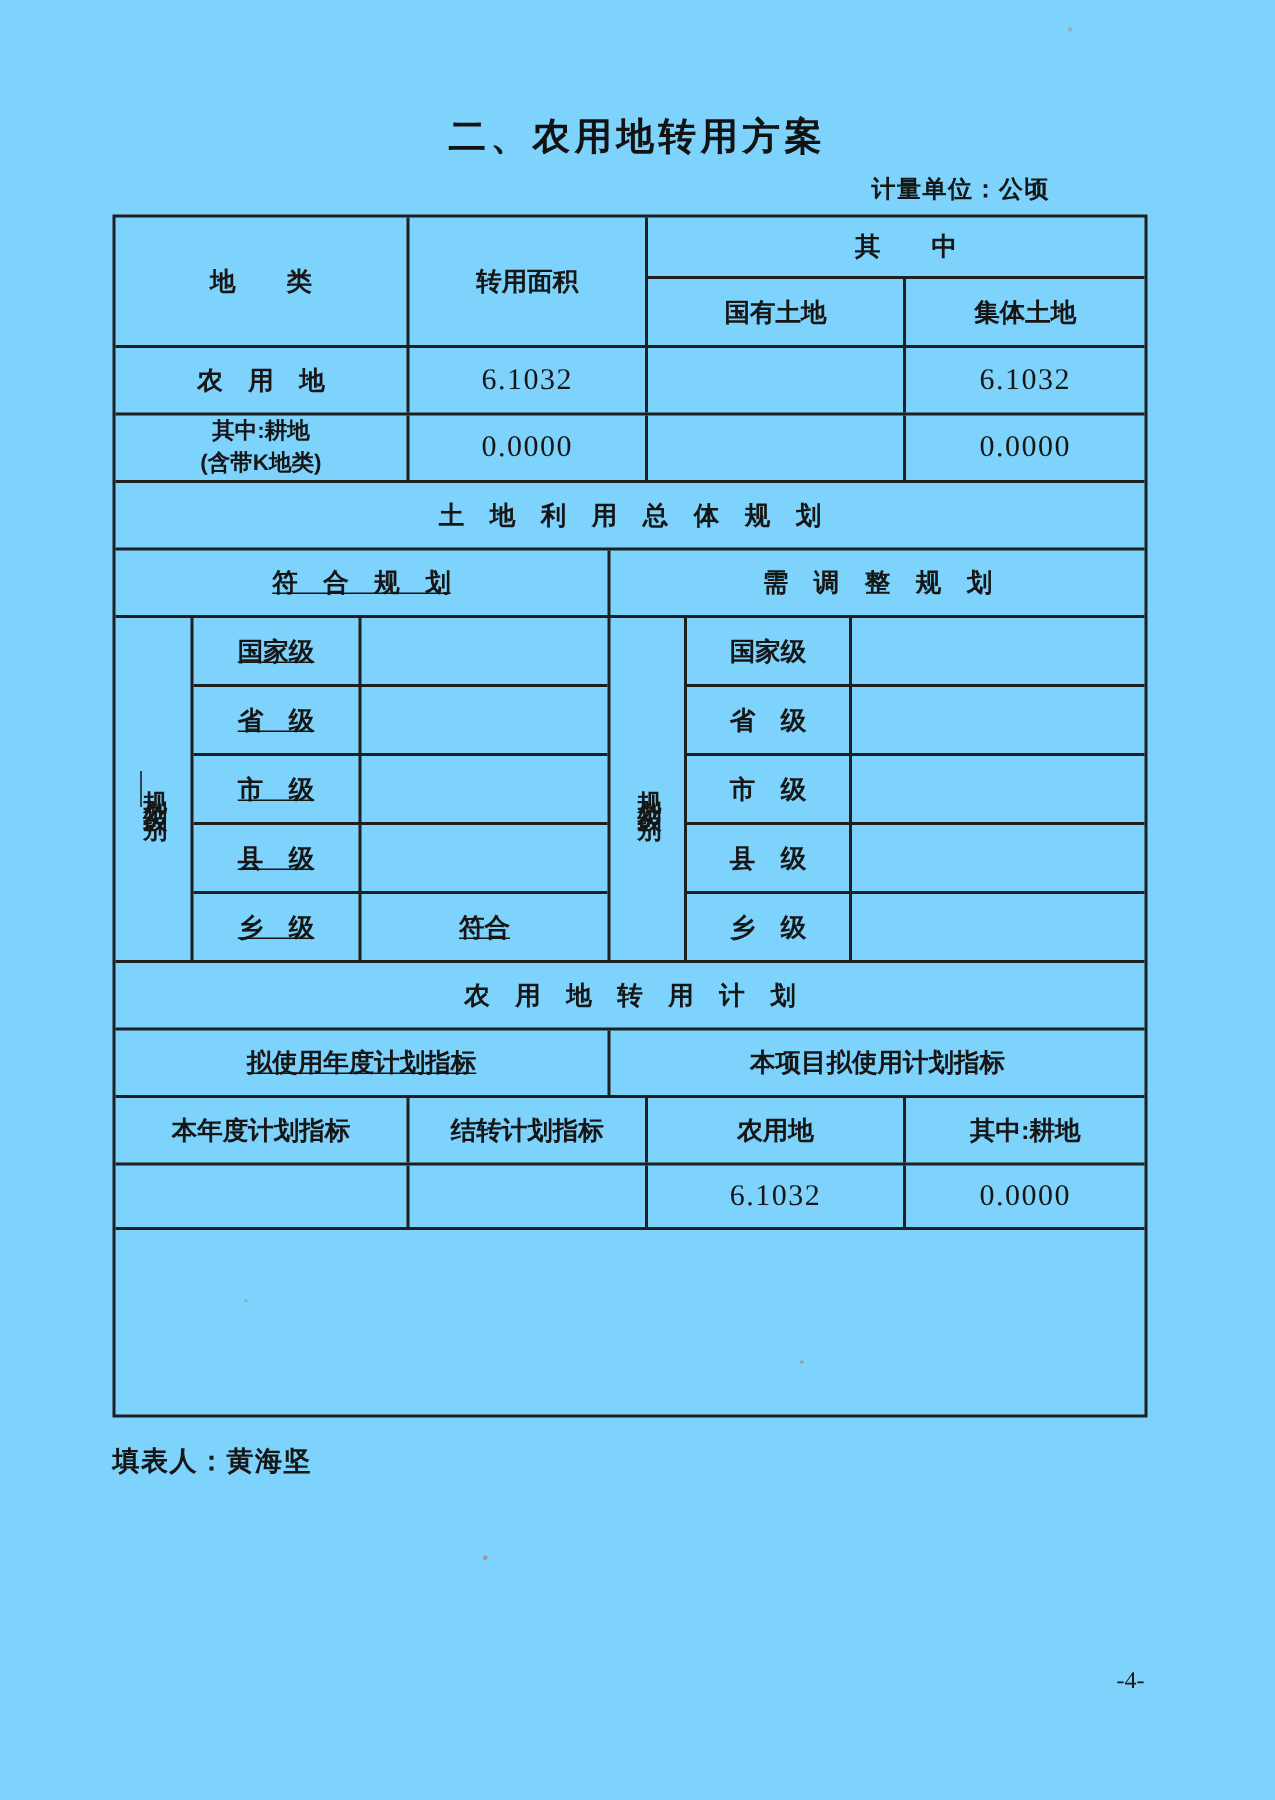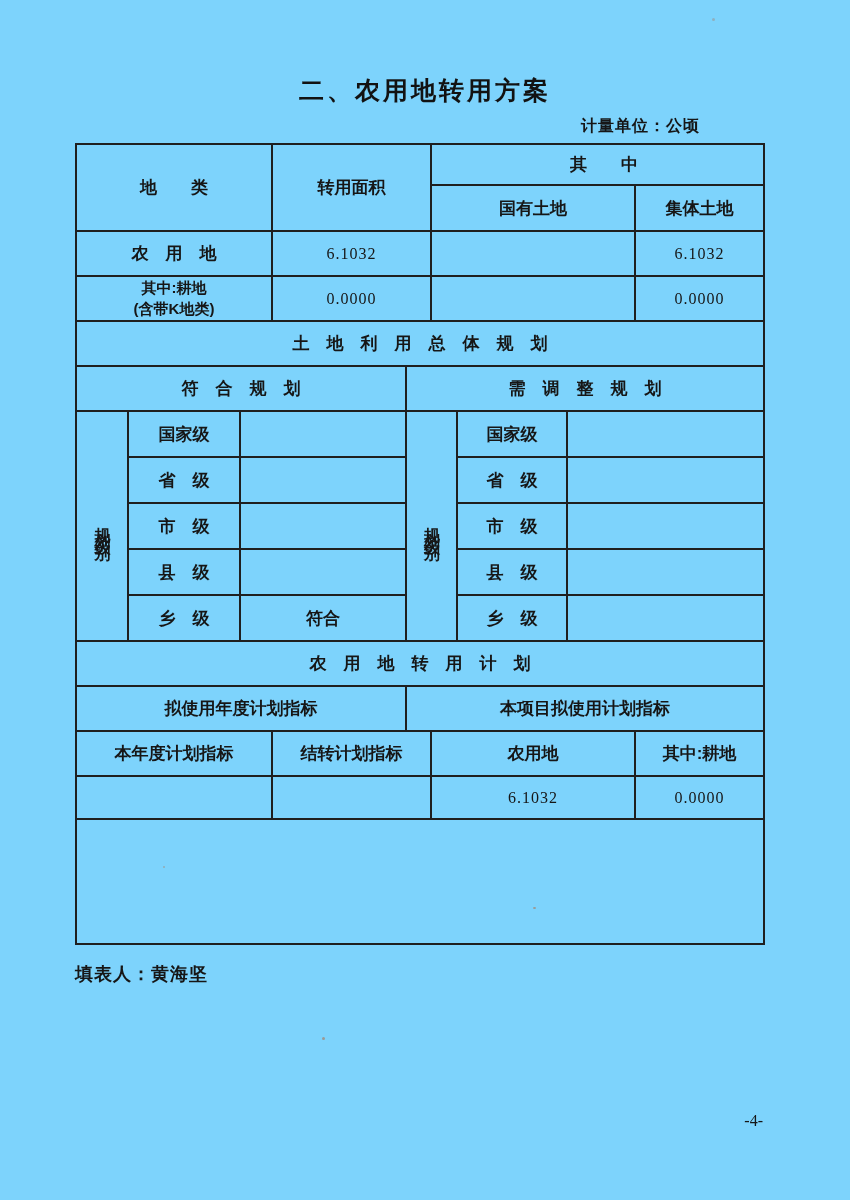--- a/index.html
+++ b/index.html
@@ -37,25 +37,25 @@
   .row.last { border-bottom:none; flex:1 1 auto; }
   .cell {
     display:flex; align-items:center; justify-content:center;
     text-align:center;
   }
   .br { border-right:2px solid #1f1f1f; }
   .bb { border-bottom:2px solid #1f1f1f; }
 
   .th { font-weight:bold; font-size:17px; }
   .th-sm { font-weight:bold; font-size:15px; line-height:1.35; }
-  .num { font-family:"Liberation Serif", serif; font-size:16px; letter-spacing:1px; }
+  .num { font-family:"Liberation Serif", serif; font-size:20px; letter-spacing:1px; }
   .section-title { font-weight:bold; font-size:17px; }
 
-  .c1 { width:196px; } .c2 { width:159px; } .c3 { width:204px; } .c4 { flex:1; }
-  .half-l { width:330px; } .half-r { flex:1; }
+  .c1 { width:196px; } .c2 { width:159px; } .c3 { width:172px; } .c4 { flex:1; }
+  .half-l { width:330px;text-decoration:underline; } .half-r { flex:1; }
 
   .hdr-group { flex:1; display:flex; flex-direction:column; }
   .hdr-top { height:41px;padding-left:13px; }
   .hdr-bottom { flex:1; display:flex; }
 
   .plan-half { display:flex; }
   .vcell {
     font-weight:bold; font-size:16px;
     writing-mode:vertical-lr; text-orientation:upright;
     letter-spacing:6px;

